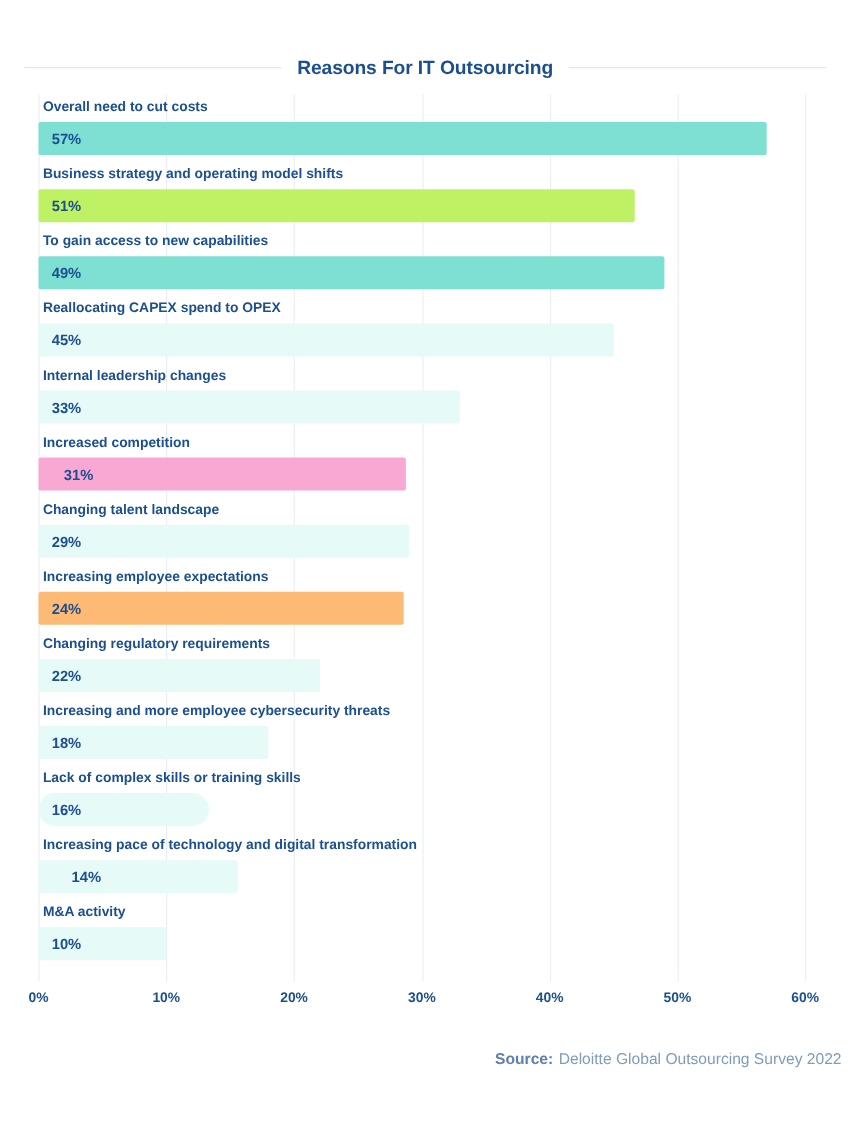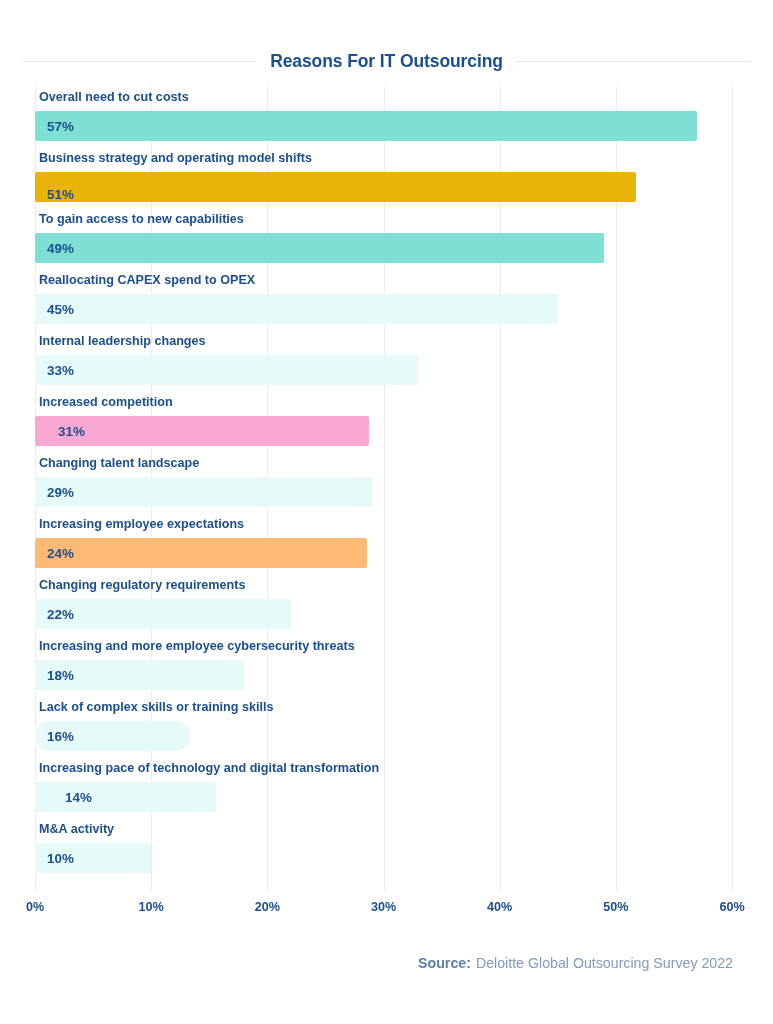--- a/index.html
+++ b/index.html
@@ -123,21 +123,21 @@
     transform: translateX(-50%);
     font-size: 12.6px;
     font-weight: bold;
     color: #1b4f8f;
     white-space: nowrap;
   }
 
   
   .source {
     position: absolute;
-    right: 40px;
+    right: 8px;
     top: 955px;
     font-size: 14.2px;
     white-space: nowrap;
   }
   .source-label {
     font-weight: bold;
     color: #5d7fa8;
   }
   .source-text {
     color: #7f9bbd;
@@ -167,21 +167,21 @@
       </div>
     <div class="rows">
         <div class="row" style="top: 0px;">
           <div class="cat-label">Overall need to cut costs</div>
           <div class="bar" style="width: 662.15px; background: rgb(126, 224, 211);">
             <span class="bar-value">57%</span>
           </div>
         </div>
         <div class="row" style="top: 61px;">
           <div class="cat-label">Business strategy and operating model shifts</div>
-          <div class="bar" style="width: 601px; background: #eab308; align-items: flex-end;">
+          <div class="bar" style="width: 542px; background: #bef264;">
             <span class="bar-value">51%</span>
           </div>
         </div>
         <div class="row" style="top: 122px;">
           <div class="cat-label">To gain access to new capabilities</div>
           <div class="bar" style="width: 569.217px; background: rgb(126, 224, 211);">
             <span class="bar-value">49%</span>
           </div>
         </div>
         <div class="row" style="top: 183px;">

